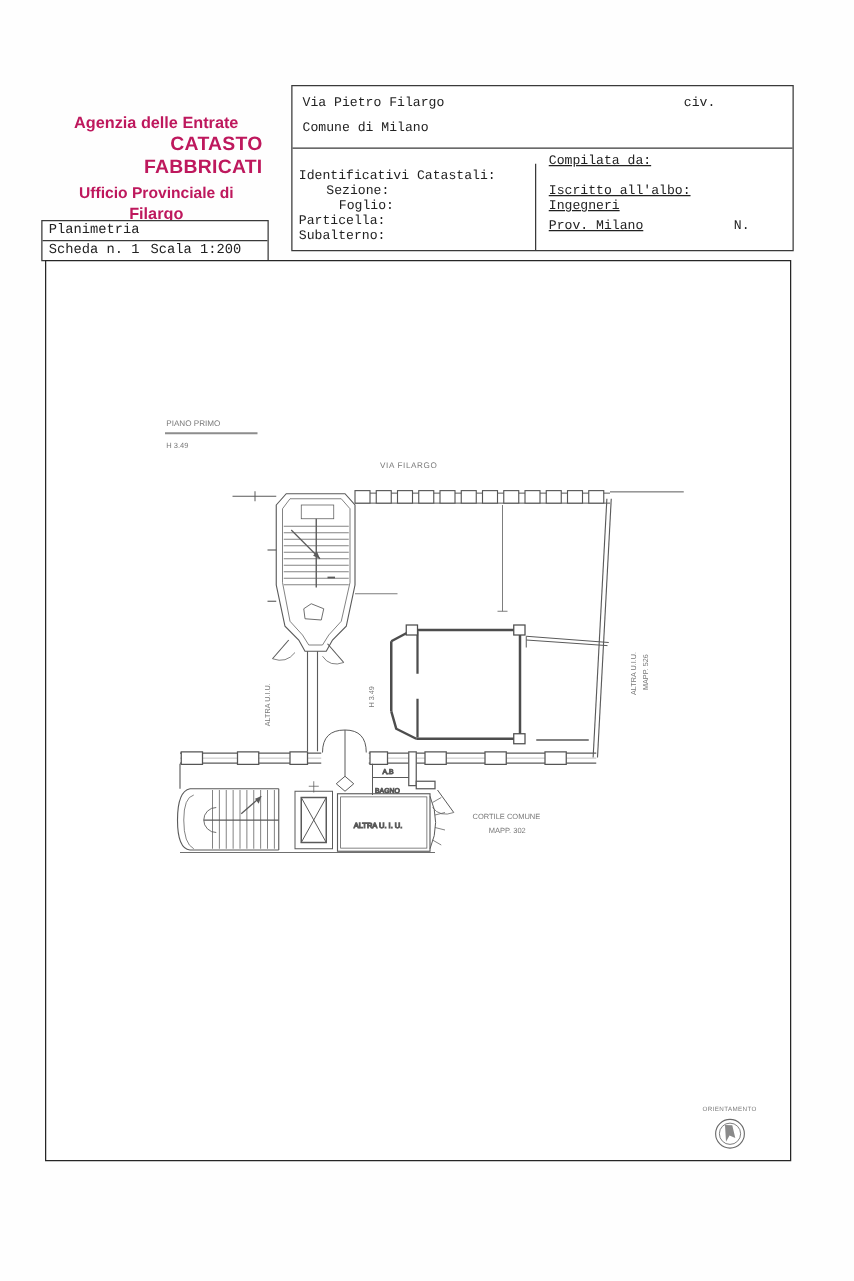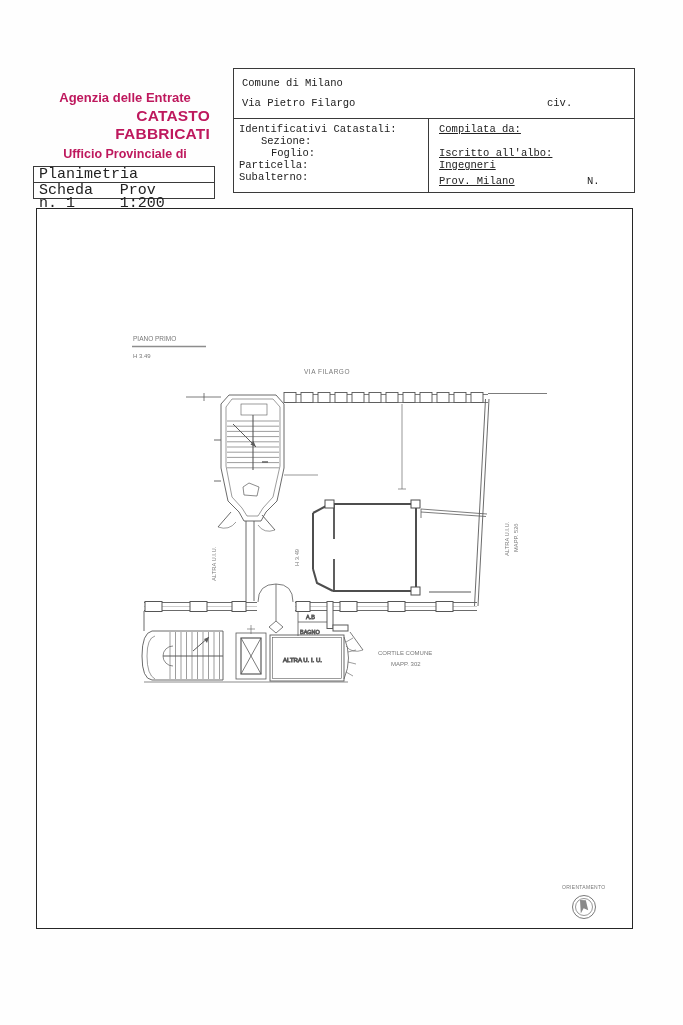--- a/index.html
+++ b/index.html
@@ -9,37 +9,37 @@
   }
   
   .agency { position:absolute; left:40px; top:90px; width:170px; text-align:center;
             font-weight:bold; color:#be185d; }
   .agency .a1 { font-size:13px; }
   .agency .a2 { font-size:15.5px; letter-spacing:.2px; margin-top:2px;text-align:right; }
   .agency .a3 { font-size:12.5px; margin-top:4px; }
   .agency .a4 { font-size:13px; margin-top:2px; }
 
   
-  .sheetbox { position:absolute; left:33px; top:166px; width:180px;
+  .sheetbox { position:absolute; left:33px; top:176px; width:180px;
               border:1.5px solid #3a3a3a; background:#fff;
-              font-family:"Liberation Mono", monospace; font-size:15px; color:#222; }
+              font-family:"Liberation Mono", monospace; font-size:11px; color:#222; }
   .sb-row1 { border-bottom:1.5px solid #3a3a3a; padding:1px 5px; height:13px; line-height:13px; }
   .sb-row2 { display:flex; padding:1px 5px; height:13px; line-height:13px; }
   .sb-row2 .sb-scale { margin-left:auto; margin-right:16px; }
 
   
   .form { position:absolute; left:233px; top:68px; width:400px;
           border:1.5px solid #3a3a3a; background:#fff;
           font-family:"Liberation Mono", monospace; font-size:10.5px; color:#222; }
   .form-top { padding:4px 8px 5px 8px; }
   .f-row { position:relative; height:20px; line-height:20px; white-space:nowrap; }
   .f-del { position:absolute; left:205px; }
   .f-civ { position:absolute; left:305px; }
   .form-bottom { border-top:1.5px solid #3a3a3a; display:flex; }
-  .cell-left  { width:189px; border-right:1.5px solid #3a3a3a; padding:4px 0 5px 5px; }
+  .cell-left  { width:189px; border-right:1.5px solid #3a3a3a; padding:4px 0 5px 5px;margin-top:12px; }
   .cell-left div, .cell-right div { height:12px; line-height:12px; white-space:nowrap; }
   .ind1 { padding-left:22px; }
   .ind2 { padding-left:32px; }
   .cell-right { flex:1; padding:4px 0 5px 10px;text-decoration:underline; }
   .gap { height:13px; }
   .prov-row { position:relative; margin-top:4px; }
   .prov-n { position:absolute; left:148px; }
 
   
   .frame { position:absolute; left:36px; top:208px; width:595px; height:719px;
@@ -56,31 +56,31 @@
     <div class="a1">Agenzia delle Entrate</div>
     <div class="a2">CATASTO FABBRICATI</div>
     <div class="a3">Ufficio Provinciale di</div>
     <div class="a4">Filargo</div>
   </div>
 
   <div class="sheetbox">
     <div class="sb-row1">Planimetria</div>
     <div class="sb-row2">
       <span>Scheda n. 1</span>
-      <span class="sb-scale">Prov 1:200</span>
+      <span class="sb-scale">Scala 1:200</span>
     </div>
   </div>
 
   <div class="form">
     <div class="form-top">
-      <div class="f-row">Comune di Milano</div>
       <div class="f-row">
         <span>Via Pietro Filargo</span>
         <span class="f-civ">civ.</span>
       </div>
+      <div class="f-row">Comune di Milano</div>
     </div>
     <div class="form-bottom">
       <div class="cell-left">
         <div>Identificativi Catastali:</div>
         <div class="ind1">Sezione:</div>
         <div class="ind2">Foglio:</div>
         <div>Particella:</div>
         <div>Subalterno:</div>
       </div>
       <div class="cell-right">

